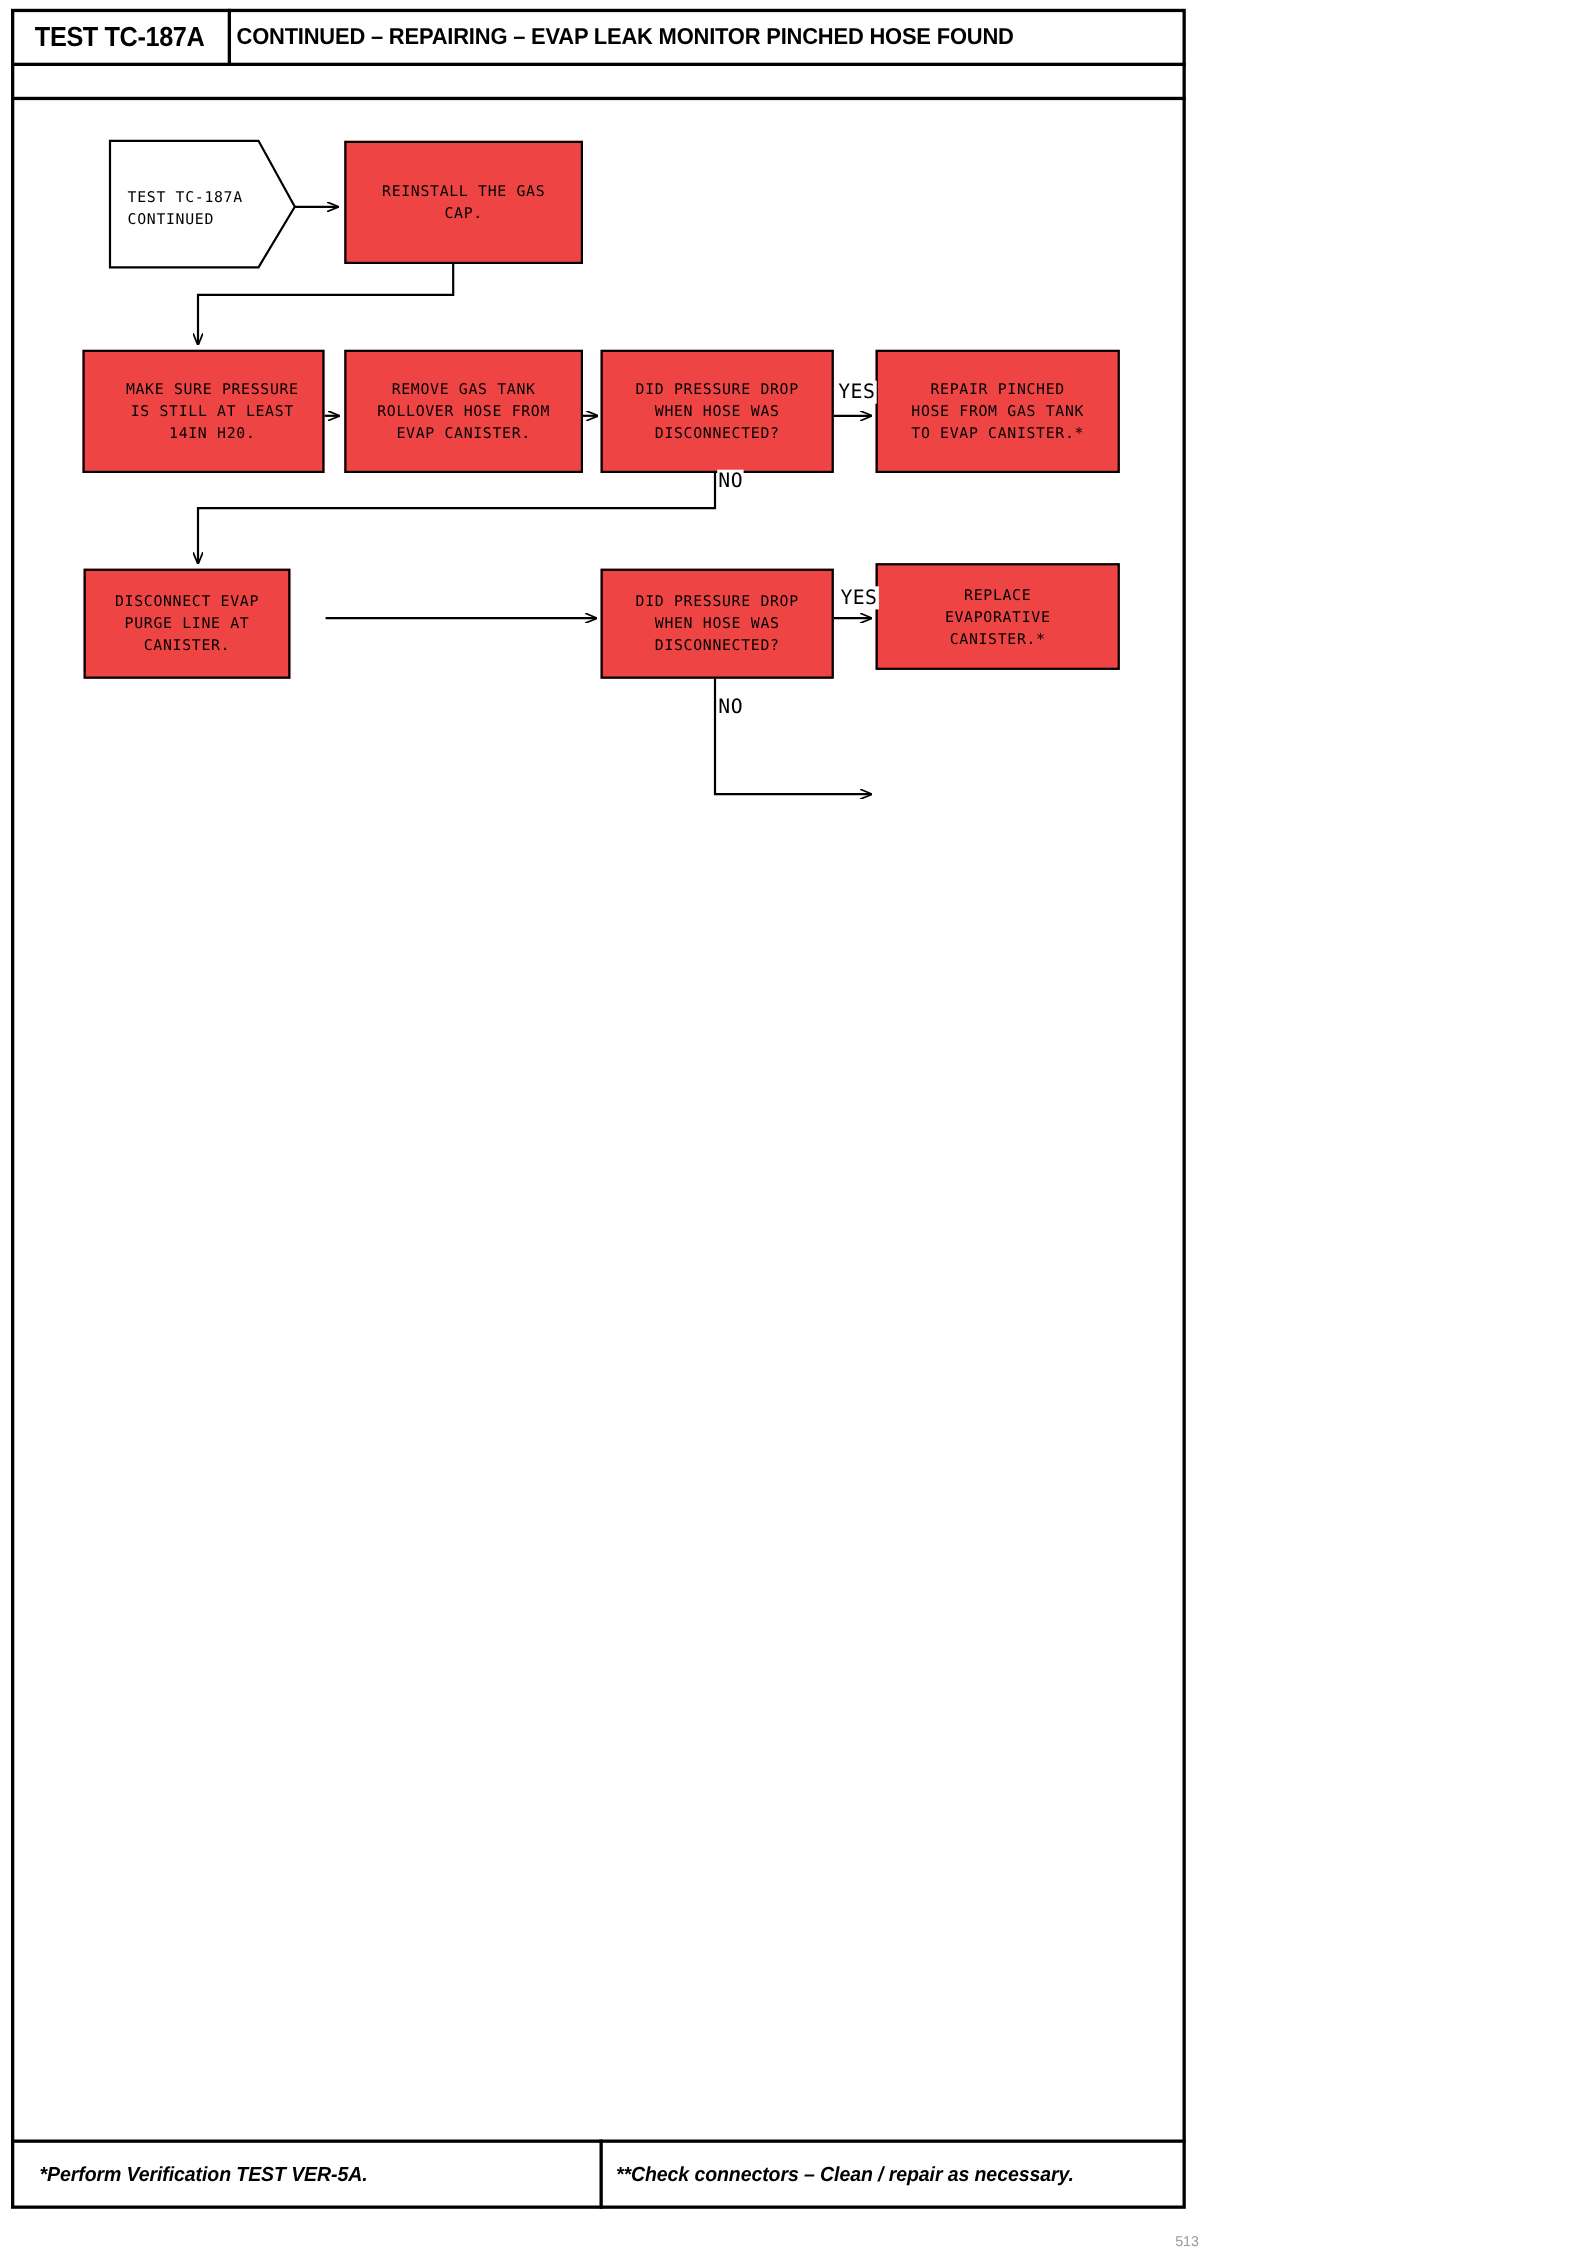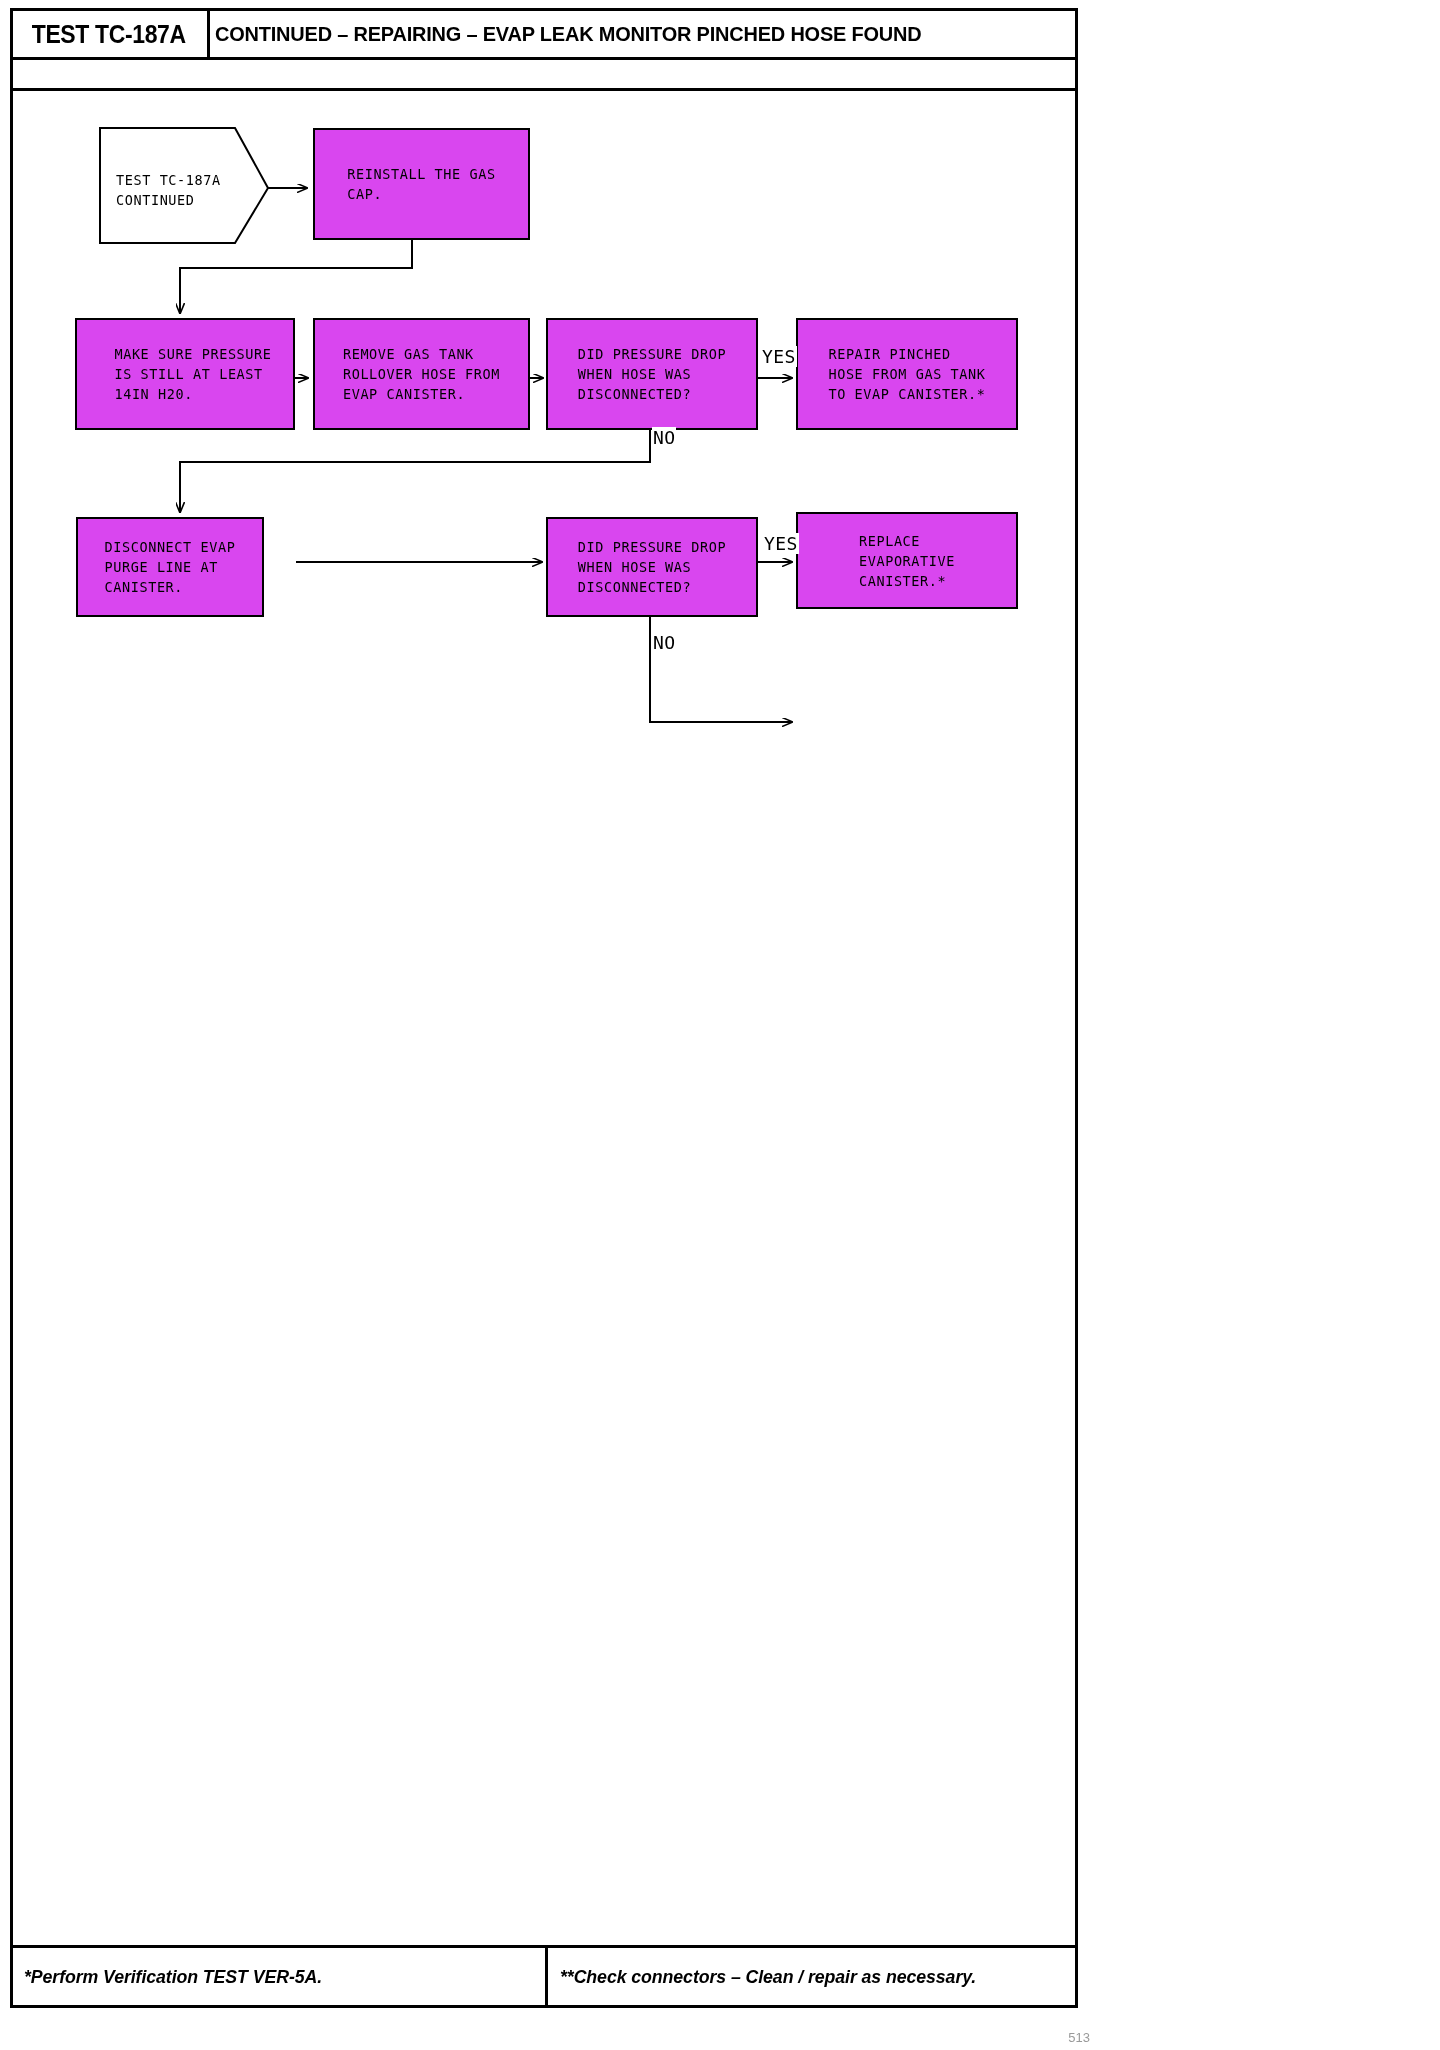--- a/index.html
+++ b/index.html
@@ -95,24 +95,25 @@
     width: 1440px;
     height: 2050px;
   }
   .canvas svg { display: block; }
 
   
   .node {
     position: absolute;
     box-sizing: border-box;
     border: 2px solid #000;
-    background: #d946ef;
+    background: #ef4444;
     display: flex;
     align-items: center;
     justify-content: center;
+    text-align: center;
   }
   .node .txt {
     font-family: "DejaVu Sans Mono", "Liberation Mono", monospace;
     font-size: 13.5px;
     line-height: 20px;
     letter-spacing: 0.6px;
     white-space: pre-line;
   }
 
   
@@ -157,21 +158,21 @@
   .footer-left {
     position: absolute;
     left: 10px;
     top: 1945px;
     width: 538px;
     height: 63px;
     box-sizing: border-box;
     border-right: 3px solid #000;
     display: flex;
     align-items: center;
-    padding-left: 14px;
+    padding-left: 26px;
   }
   .footer-right {
     position: absolute;
     left: 548px;
     top: 1945px;
     width: 530px;
     height: 63px;
     display: flex;
     align-items: center;
     padding-left: 12px;

